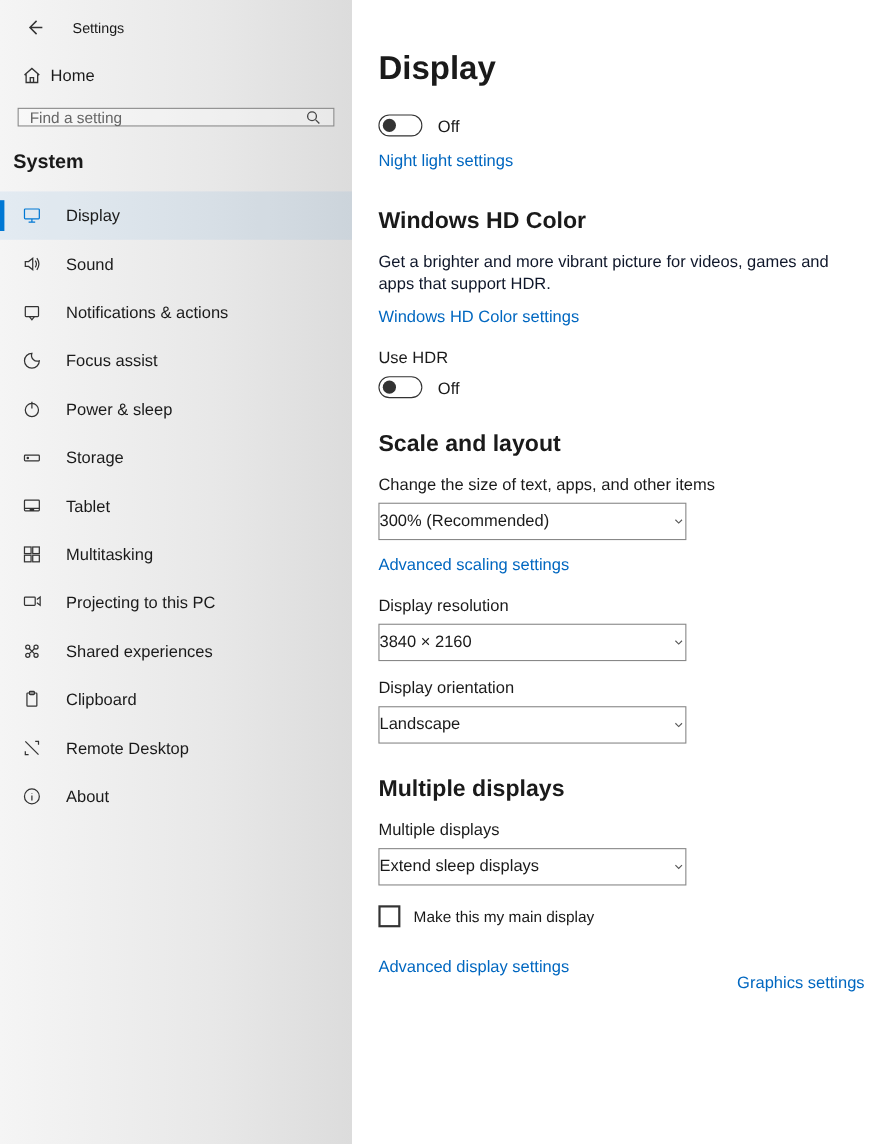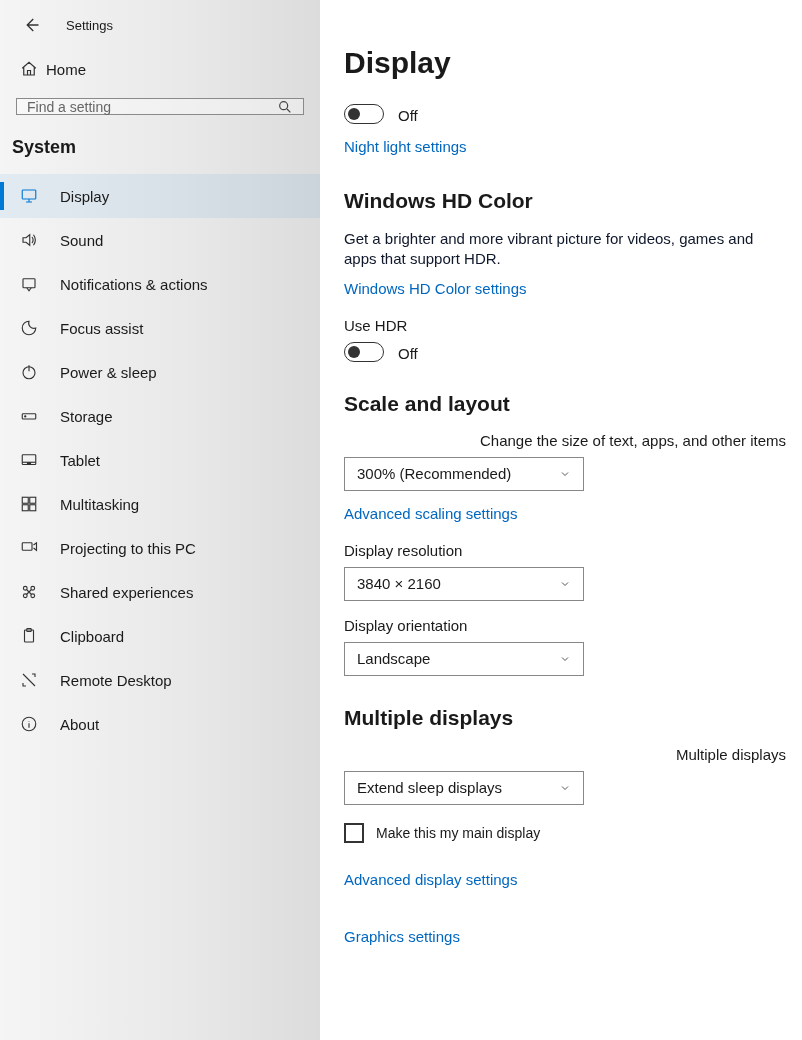--- a/index.html
+++ b/index.html
@@ -103,42 +103,42 @@
   left: 3px; top: 3px;
   width: 12px; height: 12px;
   background: #333;
   border-radius: 50%;
 }
 .toggle-label { font-size: 15px; }
 .link { color: #0067c0; font-size: 15px; cursor: pointer; display: inline-block; margin-bottom: 4px; }
 .link + .link { margin-top: 14px; }
 .desc { color: #0f172a; font-size: 15px; line-height: 1.35; margin-bottom: 10px; }
 .field-label { font-size: 15px; margin-bottom: 8px; margin-top: 16px; }
-.field-label.first { margin-top: 0; text-align: right; }
+.field-label.first { margin-top: 0; }
 .select {
-  width: 240px;
+  width: 280px;
   height: 34px;
   border: 1px solid #888;
   background: #fff;
   display: flex;
   align-items: center;
   justify-content: space-between;
-  padding: 0 12px;
+  padding: 0 0;
   cursor: pointer;
   font-size: 15px;
   margin-bottom: 14px;
 }
 .select .chev { width: 12px; height: 12px; color: #555; }
 .checkbox-row { display: flex; align-items: center; gap: 12px; margin: 18px 0 28px 0; cursor: pointer; }
 .checkbox {
   width: 20px; height: 20px;
   border: 2px solid #333;
   background: #fff;
 }
-.links-block { display: flex; flex-direction: column; gap: 22px; margin-top: 8px; justify-content: space-between; }
+.links-block { display: flex; flex-direction: row; gap: 22px; margin-top: 8px; justify-content: space-between; }
 svg { display: block; }
 </style>
 </head>
 <body>
 
 <div class="sidebar">
   <div class="back-row">
     <span class="back-arrow">
       <svg viewBox="0 0 24 24" fill="none" stroke="#333" stroke-width="1.8">
           <path d="M15 4 L7 12 L15 20 M7 12 H22"></path>

